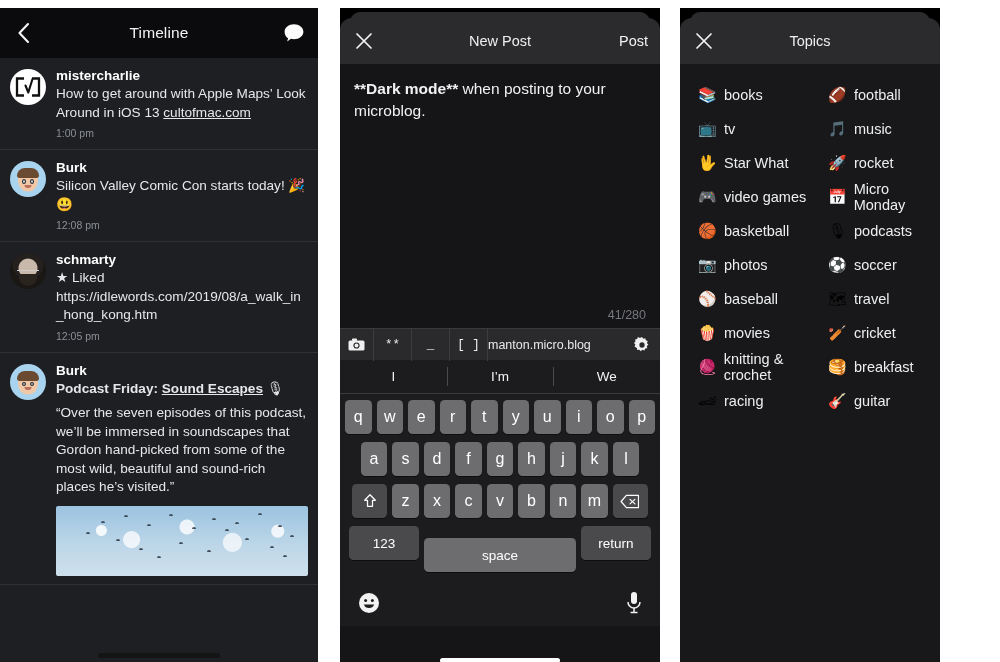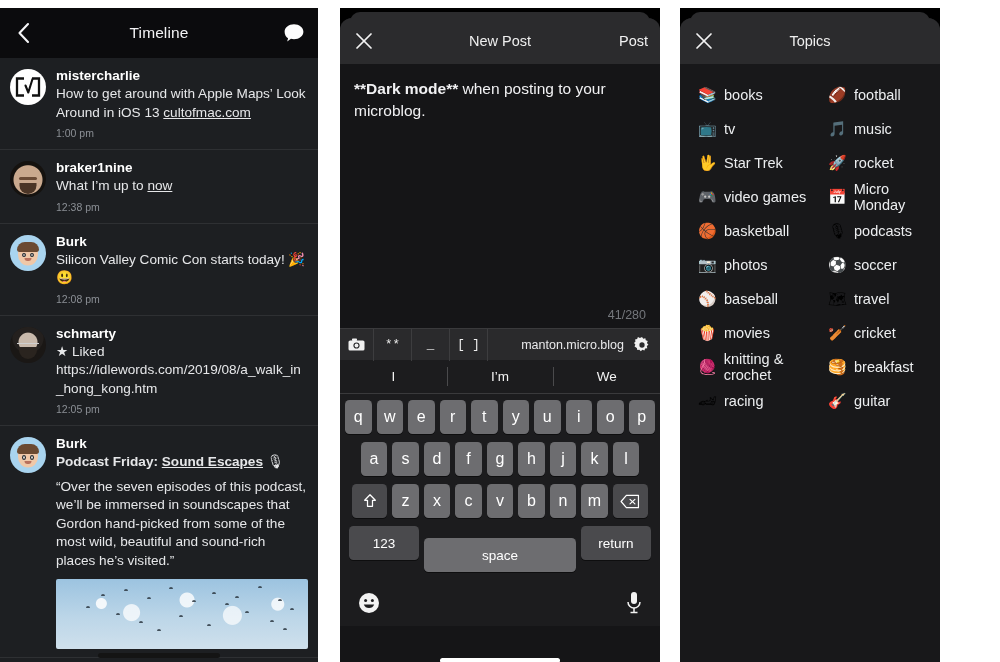--- a/index.html
+++ b/index.html
@@ -116,21 +116,21 @@
     height: 32px; background: #2a2a2c; display: flex; align-items: center;
     border-top: 1px solid #3a3a3c;
   }
   .np-tool {
     height: 32px; display: flex; align-items: center; justify-content: center;
     color: #f0f0f0; font-size: 12.5px; border-right: 1px solid #3d3d3f;
     font-family: "Liberation Mono", monospace;
   }
   .np-tool.cam { width: 34px; border-right: 1px solid #3d3d3f; }
   .np-tool.t2 { width: 38px; } .np-tool.t3 { width: 38px; } .np-tool.t4 { width: 38px; }
-  .np-domain { flex: 1 1 auto; text-align: right; color: #e9e9eb; font-size: 12.5px;
+  .np-domain { flex: 1 1 auto; text-align: left; color: #e9e9eb; font-size: 12.5px;
                font-family: "Liberation Sans", sans-serif; }
   .np-gear { width: 36px; display: flex; align-items: center; justify-content: center; }
 
   .kb { background: #1c1c1e; }
   .kb-predict { height: 34px; display: flex; align-items: stretch; border-bottom: .5px solid #3a3a3c; }
   .kb-pred { flex: 1 1 0; display: flex; align-items: center; justify-content: center;
              color: #f2f2f2; font-size: 13.5px; position: relative; }
   .kb-pred + .kb-pred::before { content:""; position:absolute; left:0; top:7px; bottom:7px;
              width:1px; background:#4a4a4c; }
   .kb-rows { padding: 6px 2px 0 2px; }
@@ -199,33 +199,20 @@
             </svg>
           </div>
         </div>
         <div class="tl-body">
           <div class="tl-user">mistercharlie</div>
           <div class="tl-text"><span>How to get around with Apple Maps’ Look Around in iOS 13 </span><span class="ul">cultofmac.com</span></div>
           <div class="tl-time">1:00 pm</div>
         </div>
       </div>
 
-      <div class="tl-row">
-        <div class="tl-avatar">
-          <div class="avatar-bald">
-            <div class="brow"></div>
-              <div class="bd"></div>
-          </div>
-        </div>
-        <div class="tl-body">
-          <div class="tl-user">braker1nine</div>
-          <div class="tl-text"><span>What I’m up to </span><span class="ul">now</span></div>
-          <div class="tl-time">12:38 pm</div>
-        </div>
-      </div>
 
       <div class="tl-row">
         <div class="tl-avatar">
           <div class="memoji">
             <div class="face"></div>
               <div class="hair"></div>
             <div class="eye l"></div>
               <div class="eye r"></div>
               <div class="mouth"></div>
           </div>
@@ -438,21 +425,21 @@
           <div class="tp-item">
             <span class="tp-emoji">📺</span>
             <span class="tp-label">tv</span>
           </div>
           <div class="tp-item">
             <span class="tp-emoji">🎵</span>
             <span class="tp-label">music</span>
           </div>
           <div class="tp-item">
             <span class="tp-emoji">🖖</span>
-            <span class="tp-label">Star Trek</span>
+            <span class="tp-label">Star What</span>
           </div>
           <div class="tp-item">
             <span class="tp-emoji">🚀</span>
             <span class="tp-label">rocket</span>
           </div>
           <div class="tp-item">
             <span class="tp-emoji">🎮</span>
             <span class="tp-label">video games</span>
           </div>
           <div class="tp-item">

